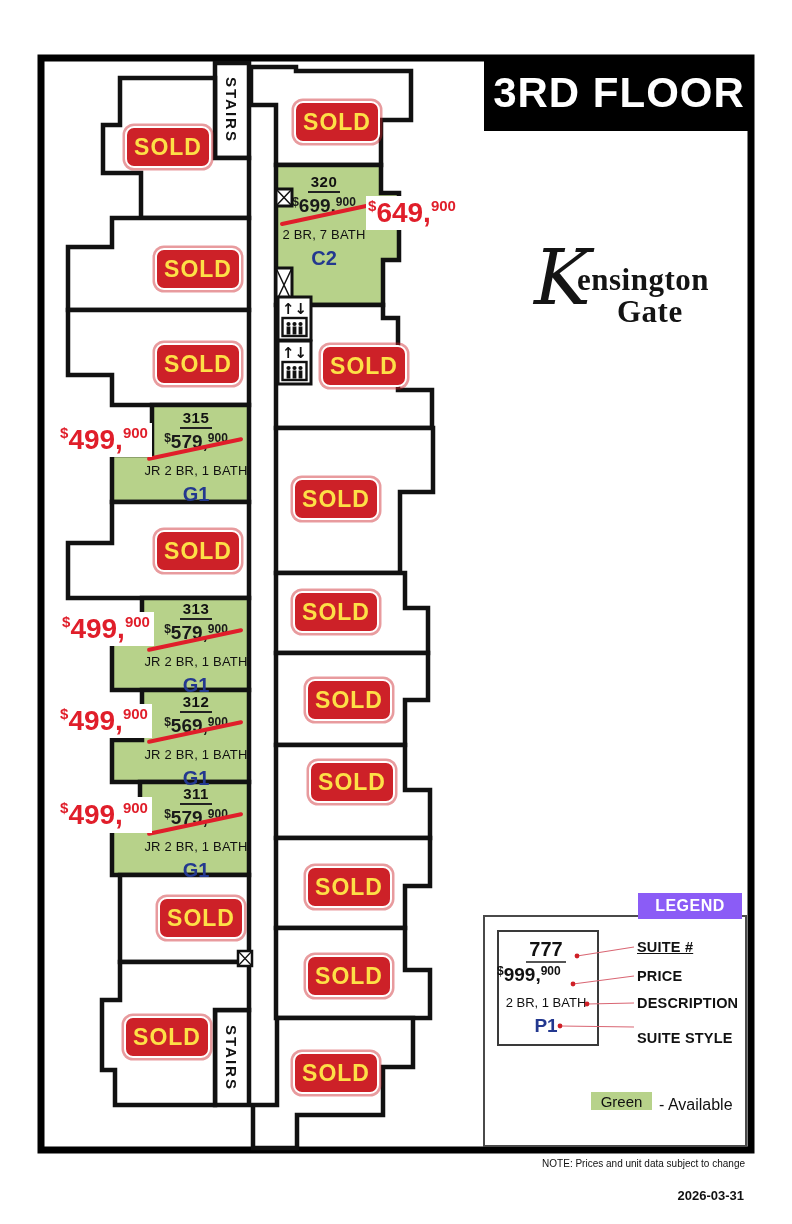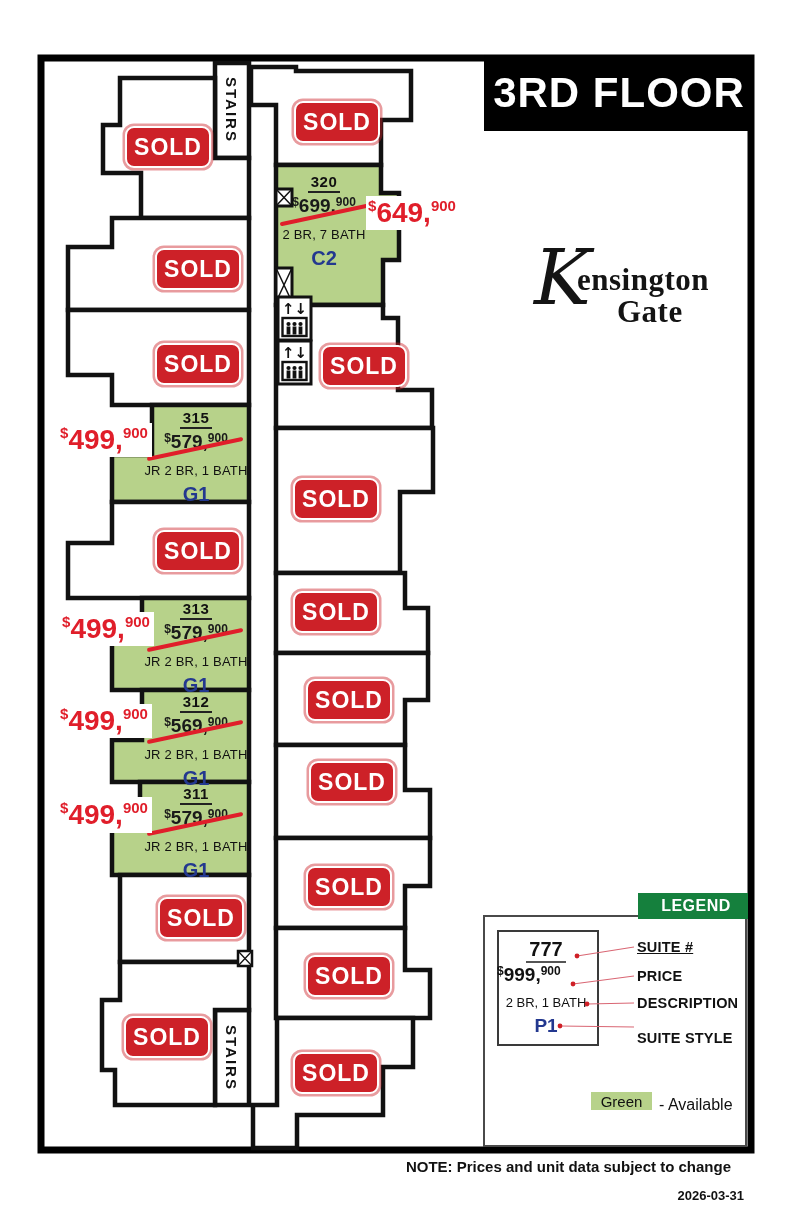--- a/index.html
+++ b/index.html
@@ -15,54 +15,54 @@
   .logo{left:528px;top:238px;width:200px;height:100px;color:#141414;}
   .logo .kinit{position:absolute;left:6px;top:2px;font-family:"DejaVu Serif",serif;
                font-style:italic;font-size:76px;line-height:1;font-weight:500;}
   .logo .krest{position:absolute;left:49px;top:24px;font-family:Liberation Serif, serif;
                font-size:31px;font-weight:600;letter-spacing:.5px;}
   .logo .kline2{position:absolute;left:89px;top:56px;font-family:"Liberation Serif","DejaVu Serif",serif;
                font-size:31px;font-weight:600;letter-spacing:.5px;}
   
   .sold-badge{width:82px;height:38px;background:#cd2128;border:2px solid #fff;border-radius:9px;
               box-shadow:0 0 0 2.5px rgba(205,33,40,.45);display:flex;align-items:center;justify-content:center;
-              color:#ffffff;font-size:23px;font-weight:800;letter-spacing:1px;}
+              color:#fde047;font-size:23px;font-weight:800;letter-spacing:1px;}
   
   .stairs{width:110px;height:22px;display:flex;align-items:center;justify-content:center;
           font-size:15px;font-weight:600;letter-spacing:2px;transform:translate(-50%,-50%) rotate(90deg);}
   
   .unit-block{text-align:center;line-height:1;}
   .unit-num{font-size:15px;font-weight:700;letter-spacing:.5px;}
   .unit-num span{border-bottom:2.5px solid #222;padding:0 3px 1px;}
   .old-price{margin-top:7px;font-weight:700;color:#1a1a1a;font-size:19px;}
   .old-price .cur,.old-price .sup{font-size:12px;position:relative;top:-6px;}
   .unit-desc{margin-top:13px;font-size:13px;font-weight:500;letter-spacing:.2px;}
   .unit-style{margin-top:7px;font-size:20px;font-weight:700;color:#23388f;}
   
   .price-patch{background:#fff;display:flex;align-items:center;justify-content:center;
                color:#e01e2a;font-weight:700;line-height:1;}
   .price-patch .main{font-size:28px;}
   .price-patch .cur,.price-patch .sup{font-size:15px;position:relative;top:-8px;}
   .strike{height:3.5px;background:#e01e2a;border-radius:2px;transform:rotate(-12deg);}
   
   .legend-panel{left:483px;top:915px;width:260px;height:228px;border:2px solid #4a4a4a;background:#fff;}
-  .legend-header{left:638px;top:893px;width:104px;height:26px;background:#15803d;color:#fff;
-                 display:flex;align-items:center;justify-content:center;font-size:16px;font-weight:700;letter-spacing:.5px;padding-left:6px;}
+  .legend-header{left:638px;top:893px;width:104px;height:26px;background:#8b5cf6;color:#fff;
+                 display:flex;align-items:center;justify-content:center;font-size:16px;font-weight:700;letter-spacing:.5px;}
   .sample-box{left:497px;top:930px;width:98px;height:112px;border:2px solid #3a3a3a;background:#fff;}
   .sample-num{left:497px;top:938px;width:98px;text-align:center;font-size:20px;font-weight:700;}
   .sample-num span{border-bottom:2px solid #555;padding:0 3px 1px;}
   .sample-price{left:497px;top:964px;width:98px;text-align:left;font-size:19px;font-weight:700;}
   .sample-price .cur,.sample-price .sup{font-size:12px;position:relative;top:-6px;}
   .sample-desc{left:497px;top:995px;width:98px;text-align:center;font-size:13px;font-weight:500;}
   .sample-style{left:497px;top:1015px;width:98px;text-align:center;font-size:19px;font-weight:700;color:#23388f;}
   .legend-label{left:637px;font-size:14.5px;font-weight:700;letter-spacing:.2px;}
   .swatch{left:591px;top:1092px;width:61px;height:18px;background:#b7d28a;display:flex;align-items:center;
           justify-content:center;font-size:15px;}
   .avail-text{left:659px;top:1096px;font-size:16px;}
-  .note{right:61px;top:1158px;font-size:15px;font-weight:700;}
+  .note{right:47px;top:1158px;font-size:10px;font-weight:400;}
   .datestamp{right:48px;top:1188px;font-size:13px;font-weight:600;}
 </style>
 </head>
 <body>
 
 <div class="page">
 
   <svg class="abs" style="left:0;top:0;" width="792" height="1224" viewBox="0 0 792 1224">
 
     <rect x="41" y="58" width="710" height="1092" fill="none" stroke="#000" stroke-width="7"></rect>

